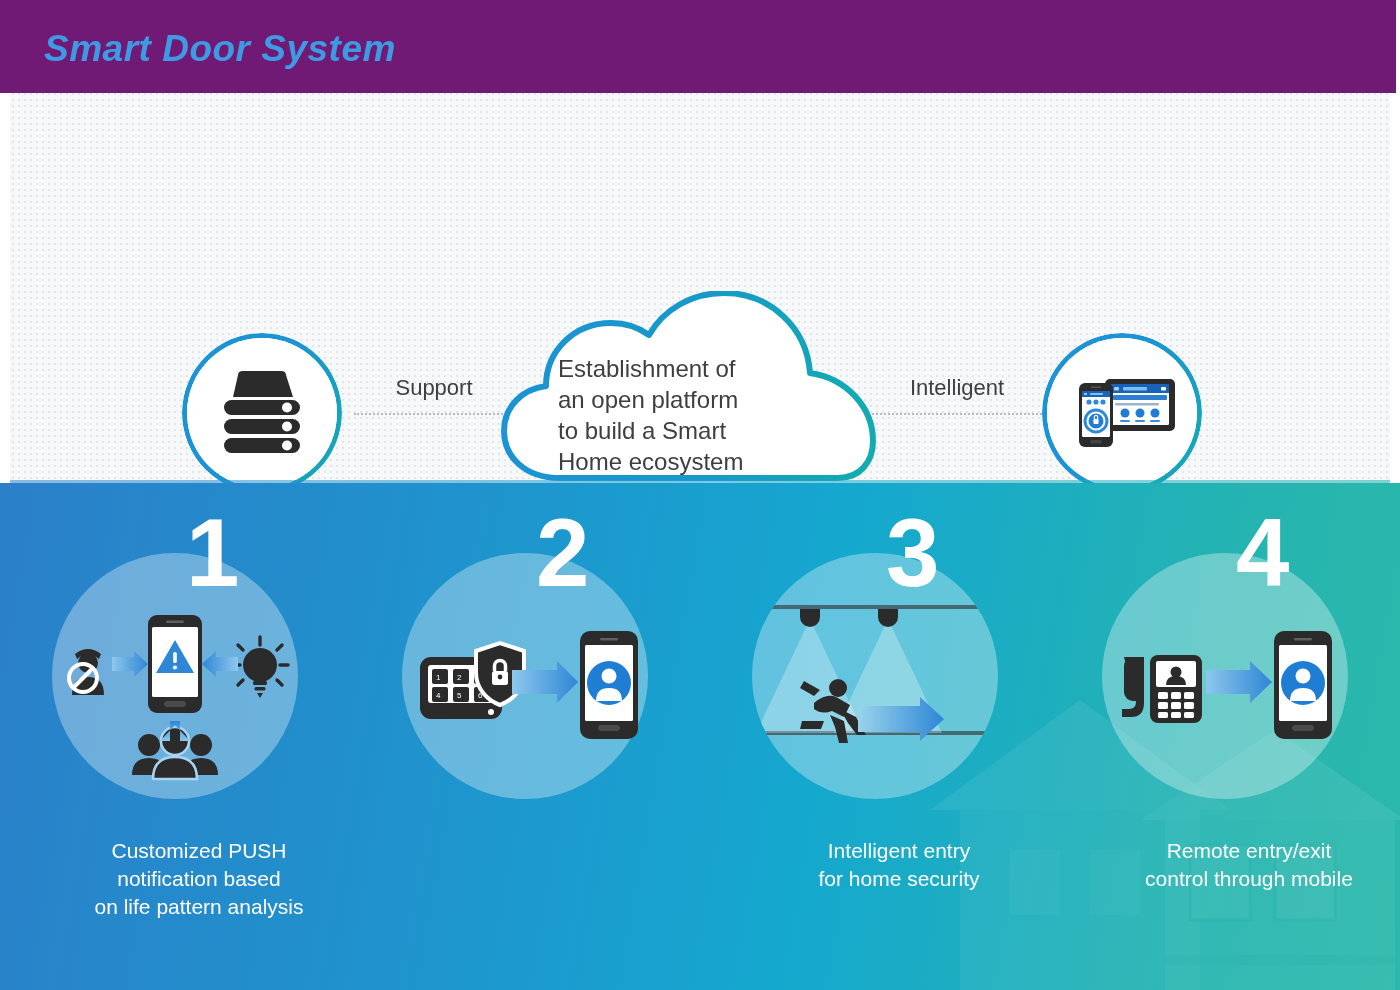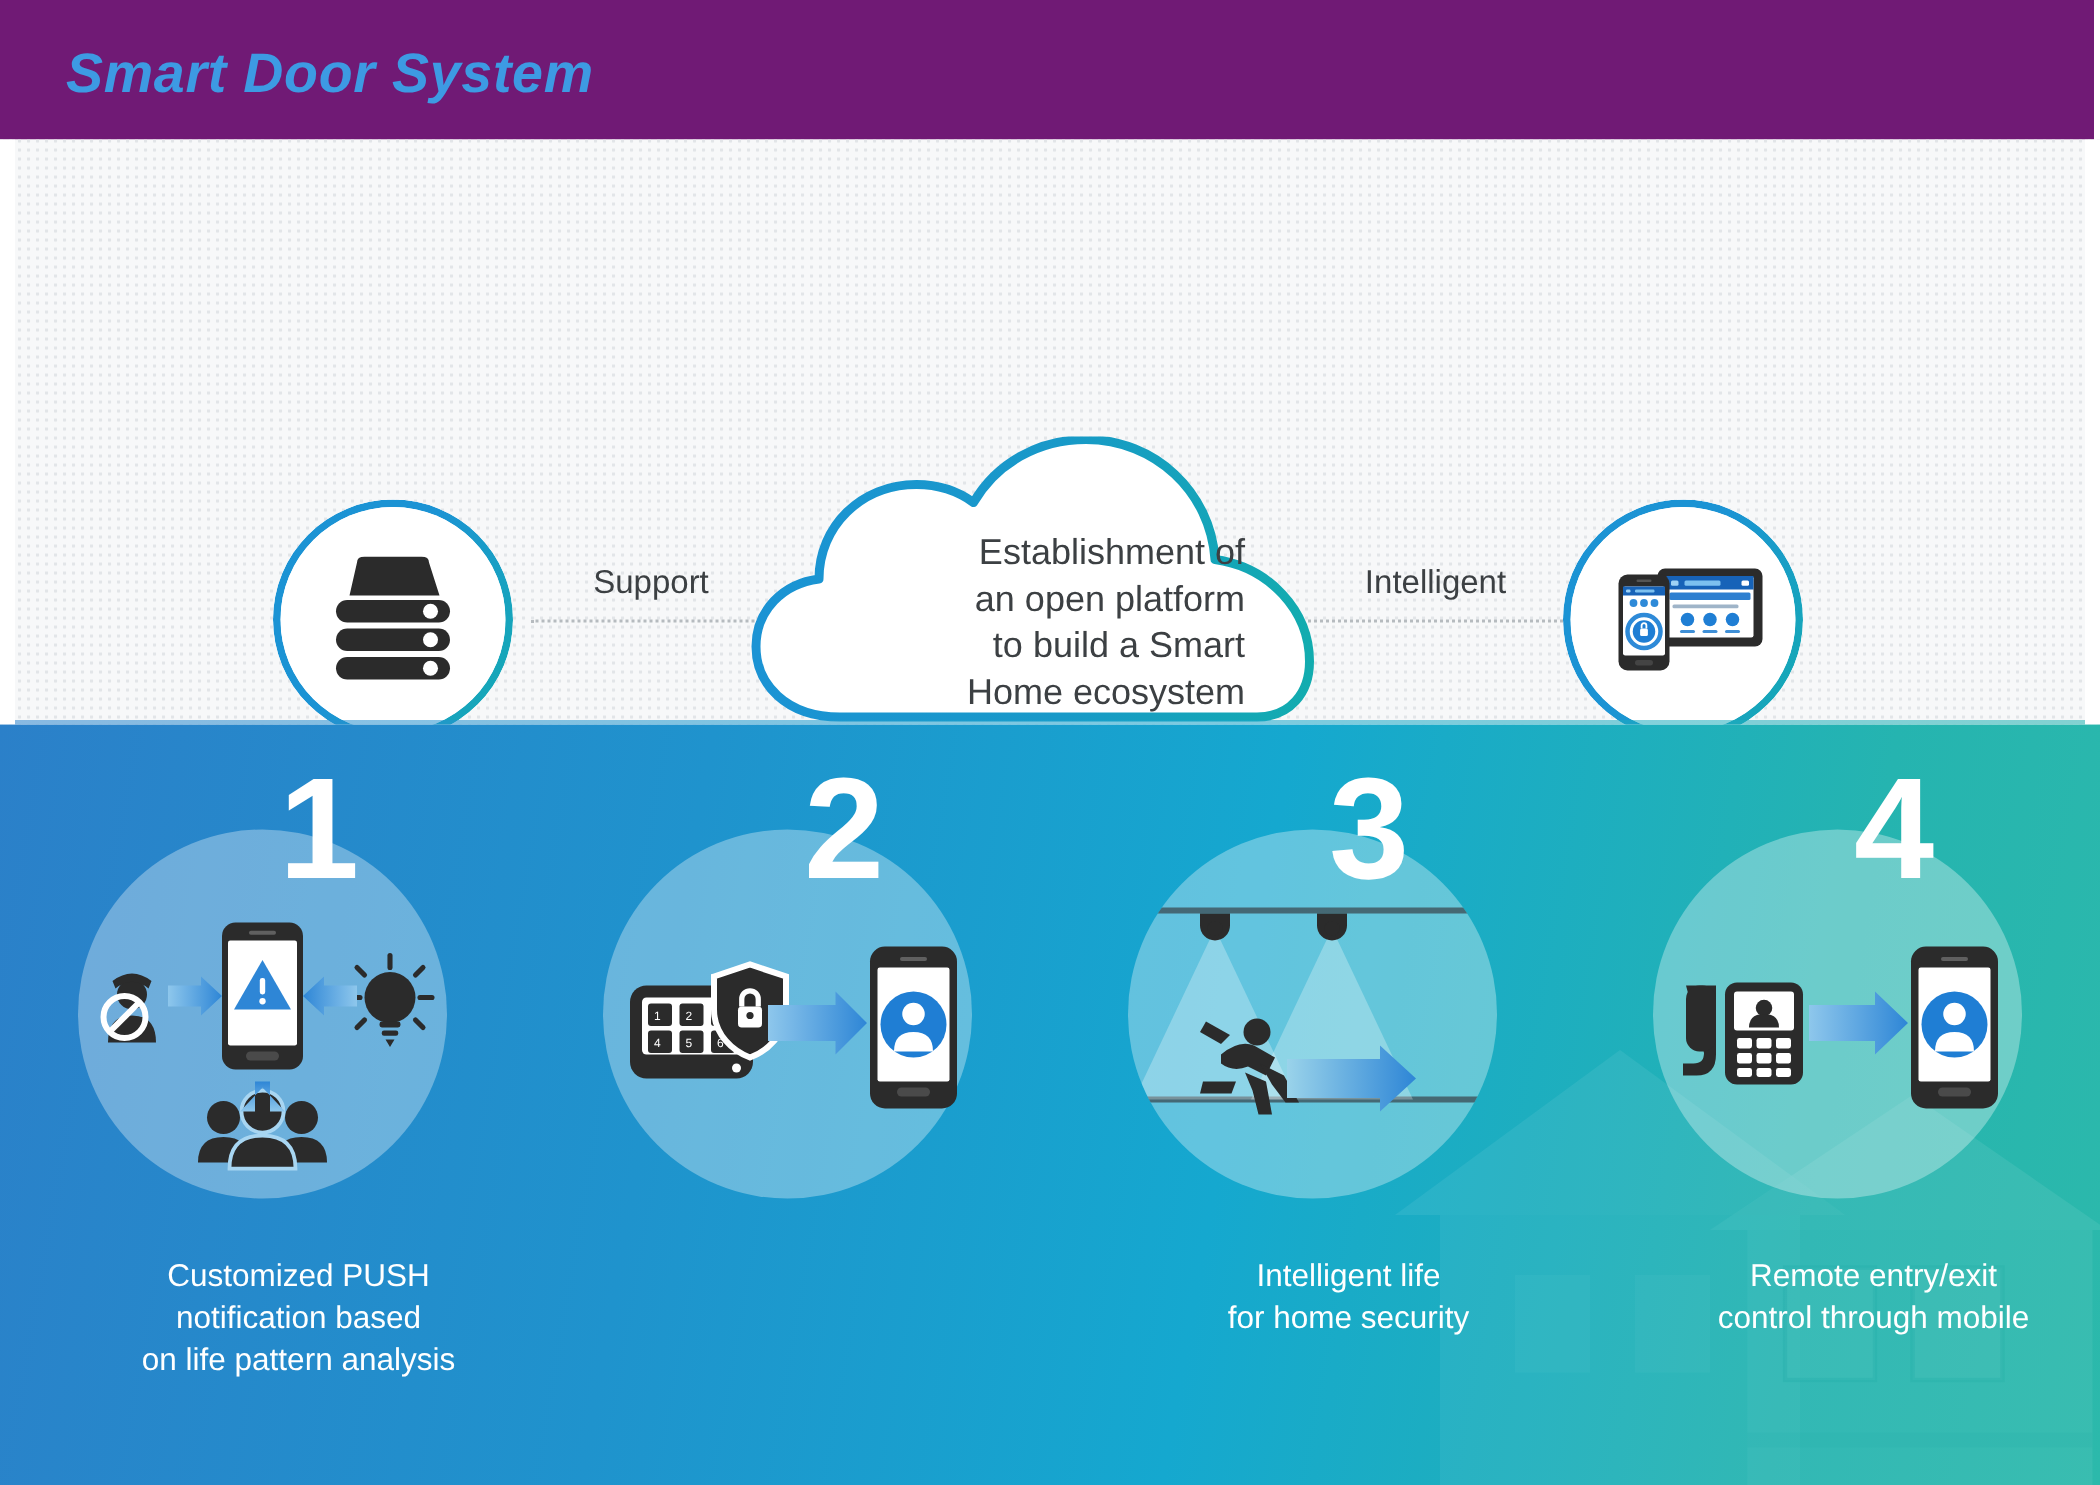--- a/index.html
+++ b/index.html
@@ -123,21 +123,21 @@
     top: 198px;
     width: 400px;
     height: 210px;
   }
   #cloud-svg { position: absolute; inset: 0; width: 400px; height: 210px; }
   #cloud-text {
     position: absolute;
     left: 64px;
     top: 62px;
     width: 272px;
-    text-align: right;
+    text-align: left;
     font-size: 24px;
     line-height: 31px;
     color: #3c4043;
     font-family: "Liberation Sans", sans-serif;
   }
 
   
   .connector {
     position: absolute;
     height: 26px;
@@ -515,21 +515,21 @@
             <path d="M78 162 l14 6 l4 22 h-9 l-4 -16 z"></path>
             <path d="M88 156 l16 8 l10 18 h-9 l-9 -12 z"></path>
             <path d="M50 168 h22 l-3 8 h-21 z"></path>
             <path d="M62 143 l-14 -8 l4 -7 l16 9 z"></path>
           </g>
 
           <polygon points="106,164 106,153 168,153 168,144 192,166 168,188 168,179 106,179" fill="url(#arrGrad3)"></polygon>
         </g>
       </svg>
       <div class="feature-caption">
-        <div>Intelligent life</div>
+        <div>Intelligent entry</div>
         <div>for home security</div>
       </div>
     </div>
 
     <div class="feature" id="feature-4">
       <div class="feature-circle"></div>
       <div class="feature-num">4</div>
       <svg class="feature-art" viewBox="0 0 246 246">
         <defs>
           <linearGradient id="arrGrad4" x1="0" y1="0" x2="1" y2="0">

